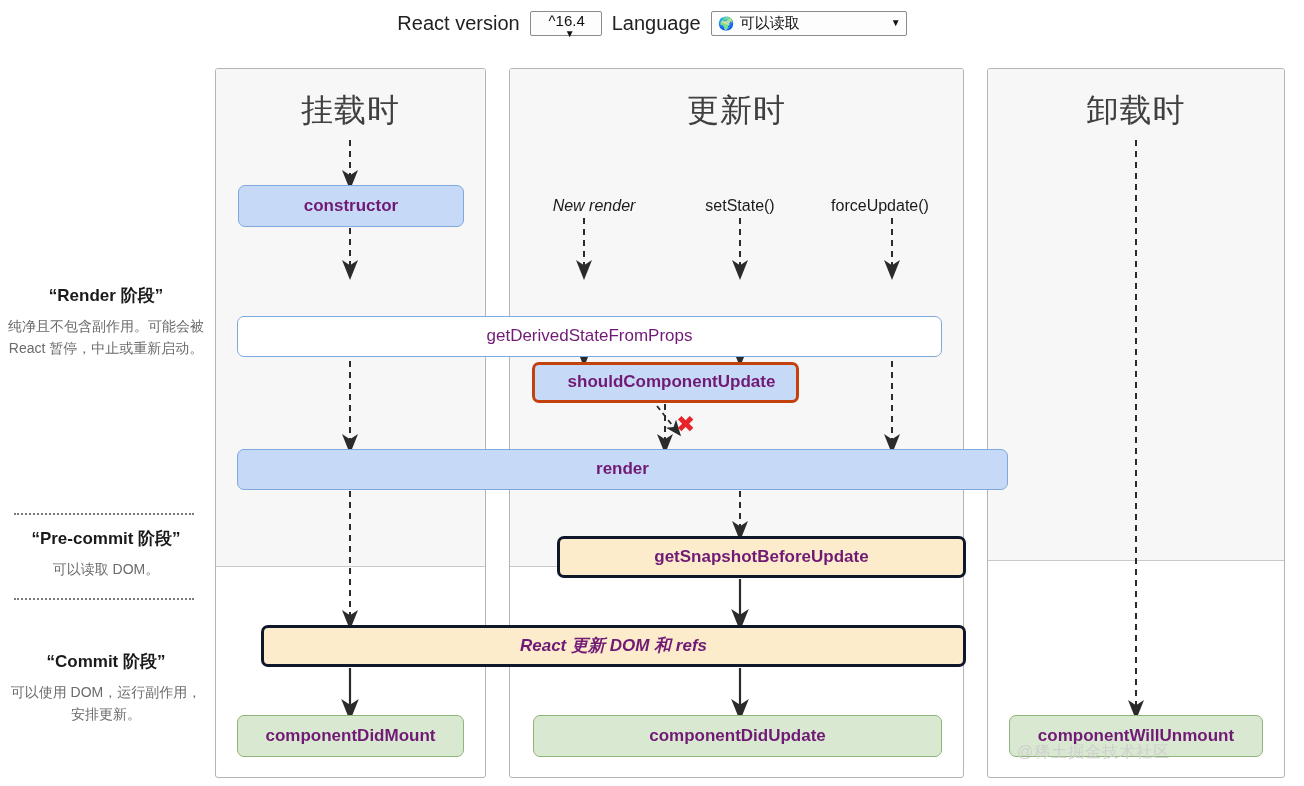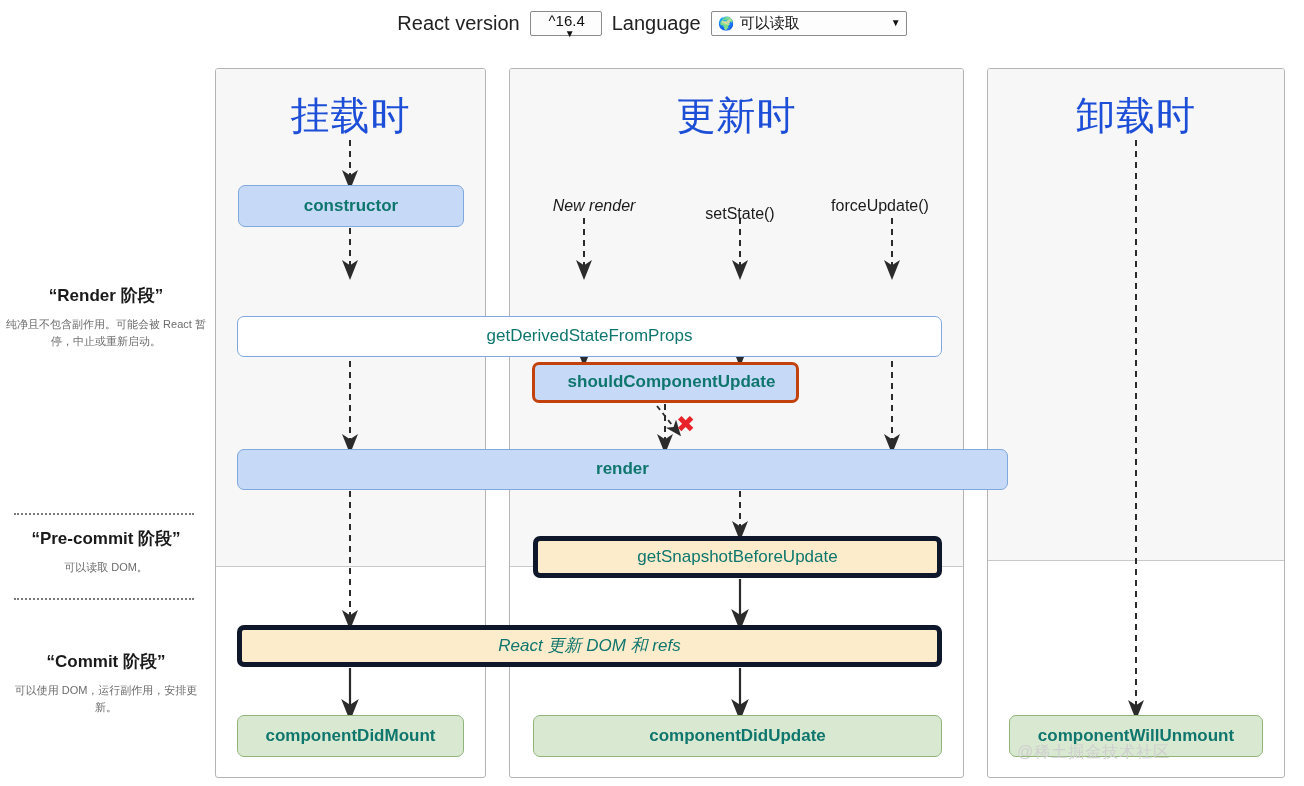--- a/index.html
+++ b/index.html
@@ -39,50 +39,50 @@
     position: absolute; left: 0; top: 0; right: 0; height: 498px;
     background: #f7f7f7; border-bottom: 1px solid #c9c9c9;
   }
   .panel-mount  { left: 215px;  top: 68px; width: 271px;  height: 710px; }
   .panel-update { left: 509px;  top: 68px; width: 455px;  height: 710px; }
   .panel-unmount{ left: 987px;  top: 68px; width: 298px;  height: 710px; }
   .panel-unmount .panel-top { height: 492px; }
 
   .col-title {
     position: absolute; left: 0; right: 0; top: 20px;
-    text-align: center; font-size: 39px; color: #1d4ed8; letter-spacing: 1px;
+    text-align: center; font-size: 32px; color: #404040; letter-spacing: 1px;
   }
 
   
   .legend { position: absolute; left: 6px; width: 200px; text-align: center; }
   .legend h3 {
     font-size: 17px; font-weight: bold; color: #1a1a1a; margin-bottom: 9px;
     white-space: nowrap;
   }
-  .legend p { font-size: 11px; line-height: 1.55; color: #6b6b6b; }
+  .legend p { font-size: 14px; line-height: 1.55; color: #6b6b6b; }
   .legend-render   { top: 284px; }
   .legend-precommit{ top: 527px; }
   .legend-commit   { top: 650px; }
   .dotline {
     position: absolute; left: 14px; width: 180px; height: 0;
     border-top: 2px dotted #7a7a7a;
   }
   .dotline-a { top: 513px; }
   .dotline-b { top: 598px; }
 
   
   .node {
     position: absolute; display: flex; align-items: center; justify-content: center;
-    border-radius: 7px; font-size: 17px; color: #0f766e; text-align: center;
+    border-radius: 7px; font-size: 17px; color: #701a75; text-align: center;
     line-height: 1.2;
   }
   .node.blue-fill  { background: #c6d9f7; border: 1px solid #7fa8de; font-weight: bold; }
   .node.blue-plain { background: #c6d9f7; border: 3px solid #c2410c; font-weight: bold; padding-left: 12px; }
   .node.white      { background: #ffffff; border: 1px solid #7fa8de; font-weight: normal; margin-top: 41px; }
-  .node.yellow     { background: #fdeccc; border: 5px solid #0f172a; font-weight: normal; }
+  .node.yellow     { background: #fdeccc; border: 3px solid #0f172a; font-weight: bold; margin-left: 24px; }
   .node.green      { background: #d9e8d0; border: 1px solid #90b579; font-weight: bold; }
   .node.italic     { font-style: italic; }
 
   
   .n-constructor   { left: 238px; top: 185px; width: 226px; height: 42px; }
   .n-gdsfp         { left: 237px; top: 275px; width: 705px; height: 41px; }
   .n-scu           { left: 532px; top: 362px; width: 267px; height: 41px; }
   .n-render        { left: 237px; top: 449px; width: 771px; height: 41px; }
   .n-gsbu          { left: 533px; top: 536px; width: 409px; height: 42px; }
   .n-reactdom      { left: 237px; top: 625px; width: 705px; height: 42px; }
@@ -90,21 +90,21 @@
   .n-cdu           { left: 533px; top: 715px; width: 409px; height: 42px; }
   .n-cwu           { left: 1009px; top: 715px; width: 254px; height: 42px; }
 
   
   .trigger {
     position: absolute; font-size: 16px; color: #1a1a1a; text-align: center;
     white-space: nowrap; transform: translateX(-50%);
   }
   .trigger.italic { font-style: italic; }
   .t-newprops { left: 594px; top: 197px; }
-  .t-setstate { left: 740px; top: 205px; }
+  .t-setstate { left: 740px; top: 197px; }
   .t-force    { left: 880px; top: 197px; }
 
   
   .arrows { position: absolute; left: 0; top: 0; width: 1304px; height: 786px;
             pointer-events: none; }
 
   
   .watermark {
     position: absolute; left: 1017px; top: 742px;
     font-size: 16px; color: #cfcfcf; white-space: nowrap; letter-spacing: 1px;

